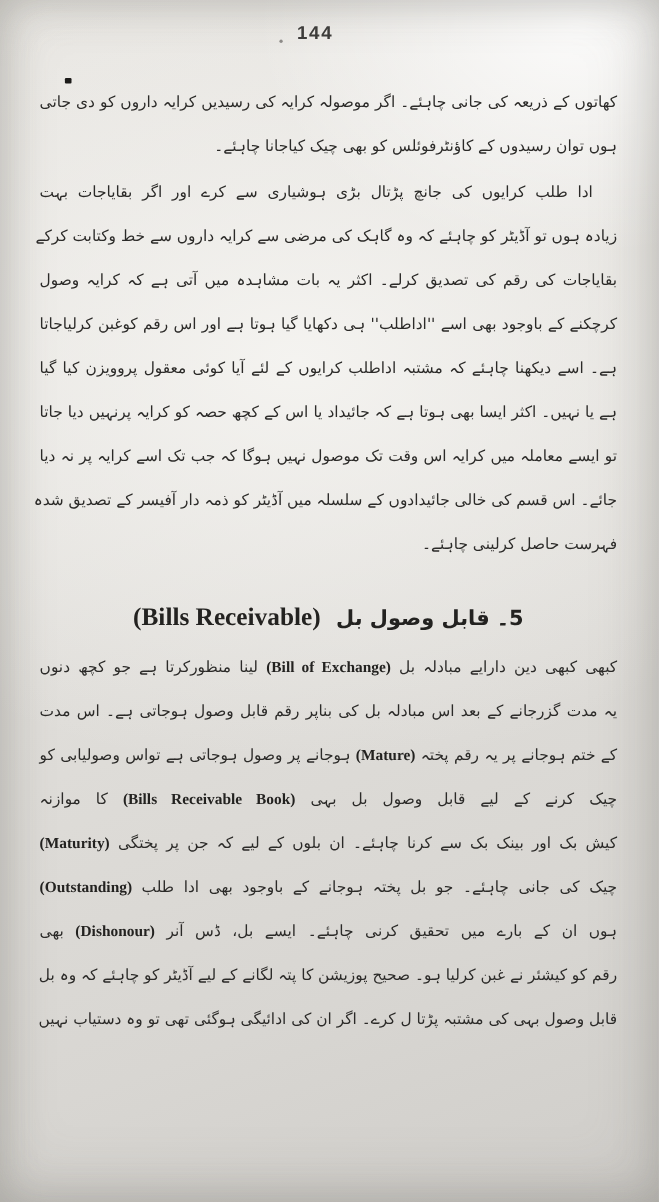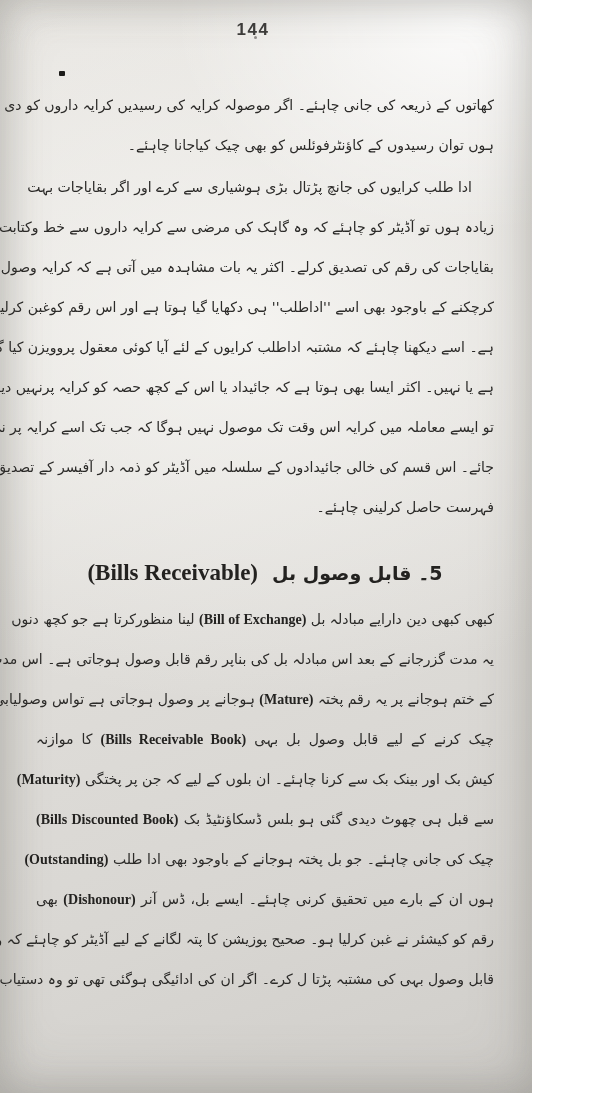--- a/index.html
+++ b/index.html
@@ -3,21 +3,21 @@
 <meta charset="utf-8">
 <style>
   html, body { margin: 0; padding: 0; }
   body {
     width: 600px; height: 1093px;
     font-family: "DejaVu Sans", sans-serif;
     overflow: hidden;
   }
   .page {
     position: relative;
-    width: 532px; height: 1093px;
+    width: 599px; height: 1093px;
     background:
       radial-gradient(ellipse 420px 300px at 88% 2%, rgba(255,255,255,0.85), rgba(255,255,255,0) 70%),
       radial-gradient(ellipse 700px 500px at 45% 30%, rgba(246,245,242,0.9), rgba(246,245,242,0) 75%),
       linear-gradient(160deg, #e9e7e3 0%, #e2e0dc 40%, #d8d6d2 78%, #cfcdc9 100%);
     box-shadow:
       inset 0 0 40px rgba(120,118,112,0.25),
       inset -6px -10px 60px rgba(110,108,102,0.18),
       inset 8px 0 30px rgba(130,128,122,0.12);
     color: #2b2a28;
   }
@@ -28,21 +28,21 @@
   .page-number {
     position: absolute; top: 20px; left: 0; right: 26px;
     text-align: center;
     font-family: "Liberation Sans", sans-serif;
     font-size: 17px; font-weight: 700; letter-spacing: 1.5px;
     color: #3d3c3a;
   }
 
   .page-body {
     position: absolute;
-    top: 64px; left: 36px; right: 38px;
+    top: 52px; left: 36px; right: 38px;
     direction: rtl;
   }
 
   .para { margin: 0; }
   .para-1 { margin-top: 21px; }  
   .para-2 { margin-top: 2px;  }
   .para-3 { margin-top: 6px;  }
 
   .line {
     display: block;
@@ -105,21 +105,20 @@
     <div class="section-heading">
       <span>5۔   قابل وصول بل</span><span class="gap"></span><span class="en">(Bills Receivable)</span>
     </div>
 
     <div class="para para-3">
         <div class="line"><span>کبھی کبھی دین دارایے مبادلہ بل </span><span class="en">(Bill of Exchange)</span><span> لینا منظورکرتا ہے جو کچھ دنوں</span></div>
         <div class="line"><span>یہ مدت گزرجانے کے بعد اس مبادلہ بل کی بناپر رقم قابل وصول ہوجاتی ہے۔ اس مدت</span></div>
         <div class="line"><span>کے ختم ہوجانے پر یہ رقم پختہ </span><span class="en">(Mature)</span><span> ہوجانے پر وصول ہوجاتی ہے تواس وصولیابی کو</span></div>
         <div class="line"><span>چیک کرنے کے لیے قابل وصول بل بہی </span><span class="en">(Bills Receivable Book)</span><span> کا موازنہ</span></div>
         <div class="line"><span>کیش بک اور بینک بک سے کرنا چاہئے۔ ان بلوں کے لیے کہ جن پر پختگی </span><span class="en">(Maturity)</span></div>
-        <div class="line"><span>سے قبل ہی چھوٹ دیدی گئی ہو بلس ڈسکاؤنٹیڈ بک </span><span class="en">(Bills Discounted Book)</span></div>
         <div class="line"><span>چیک کی جانی چاہئے۔ جو بل پختہ ہوجانے کے باوجود بھی ادا طلب </span><span class="en">(Outstanding)</span></div>
         <div class="line"><span>ہوں ان کے بارے میں تحقیق کرنی چاہئے۔ ایسے بل، ڈس آنر </span><span class="en">(Dishonour)</span><span> بھی</span></div>
         <div class="line"><span>رقم کو کیشئر نے غبن کرلیا ہو۔ صحیح پوزیشن کا پتہ لگانے کے لیے آڈیٹر کو چاہئے کہ وہ بل</span></div>
         <div class="line"><span>قابل وصول بہی کی مشتبہ پڑتا ل کرے۔ اگر ان کی ادائیگی ہوگئی تھی تو وہ دستیاب نہیں</span></div>
       </div>
 
   </div>
 </div>
 
 </body></html>

